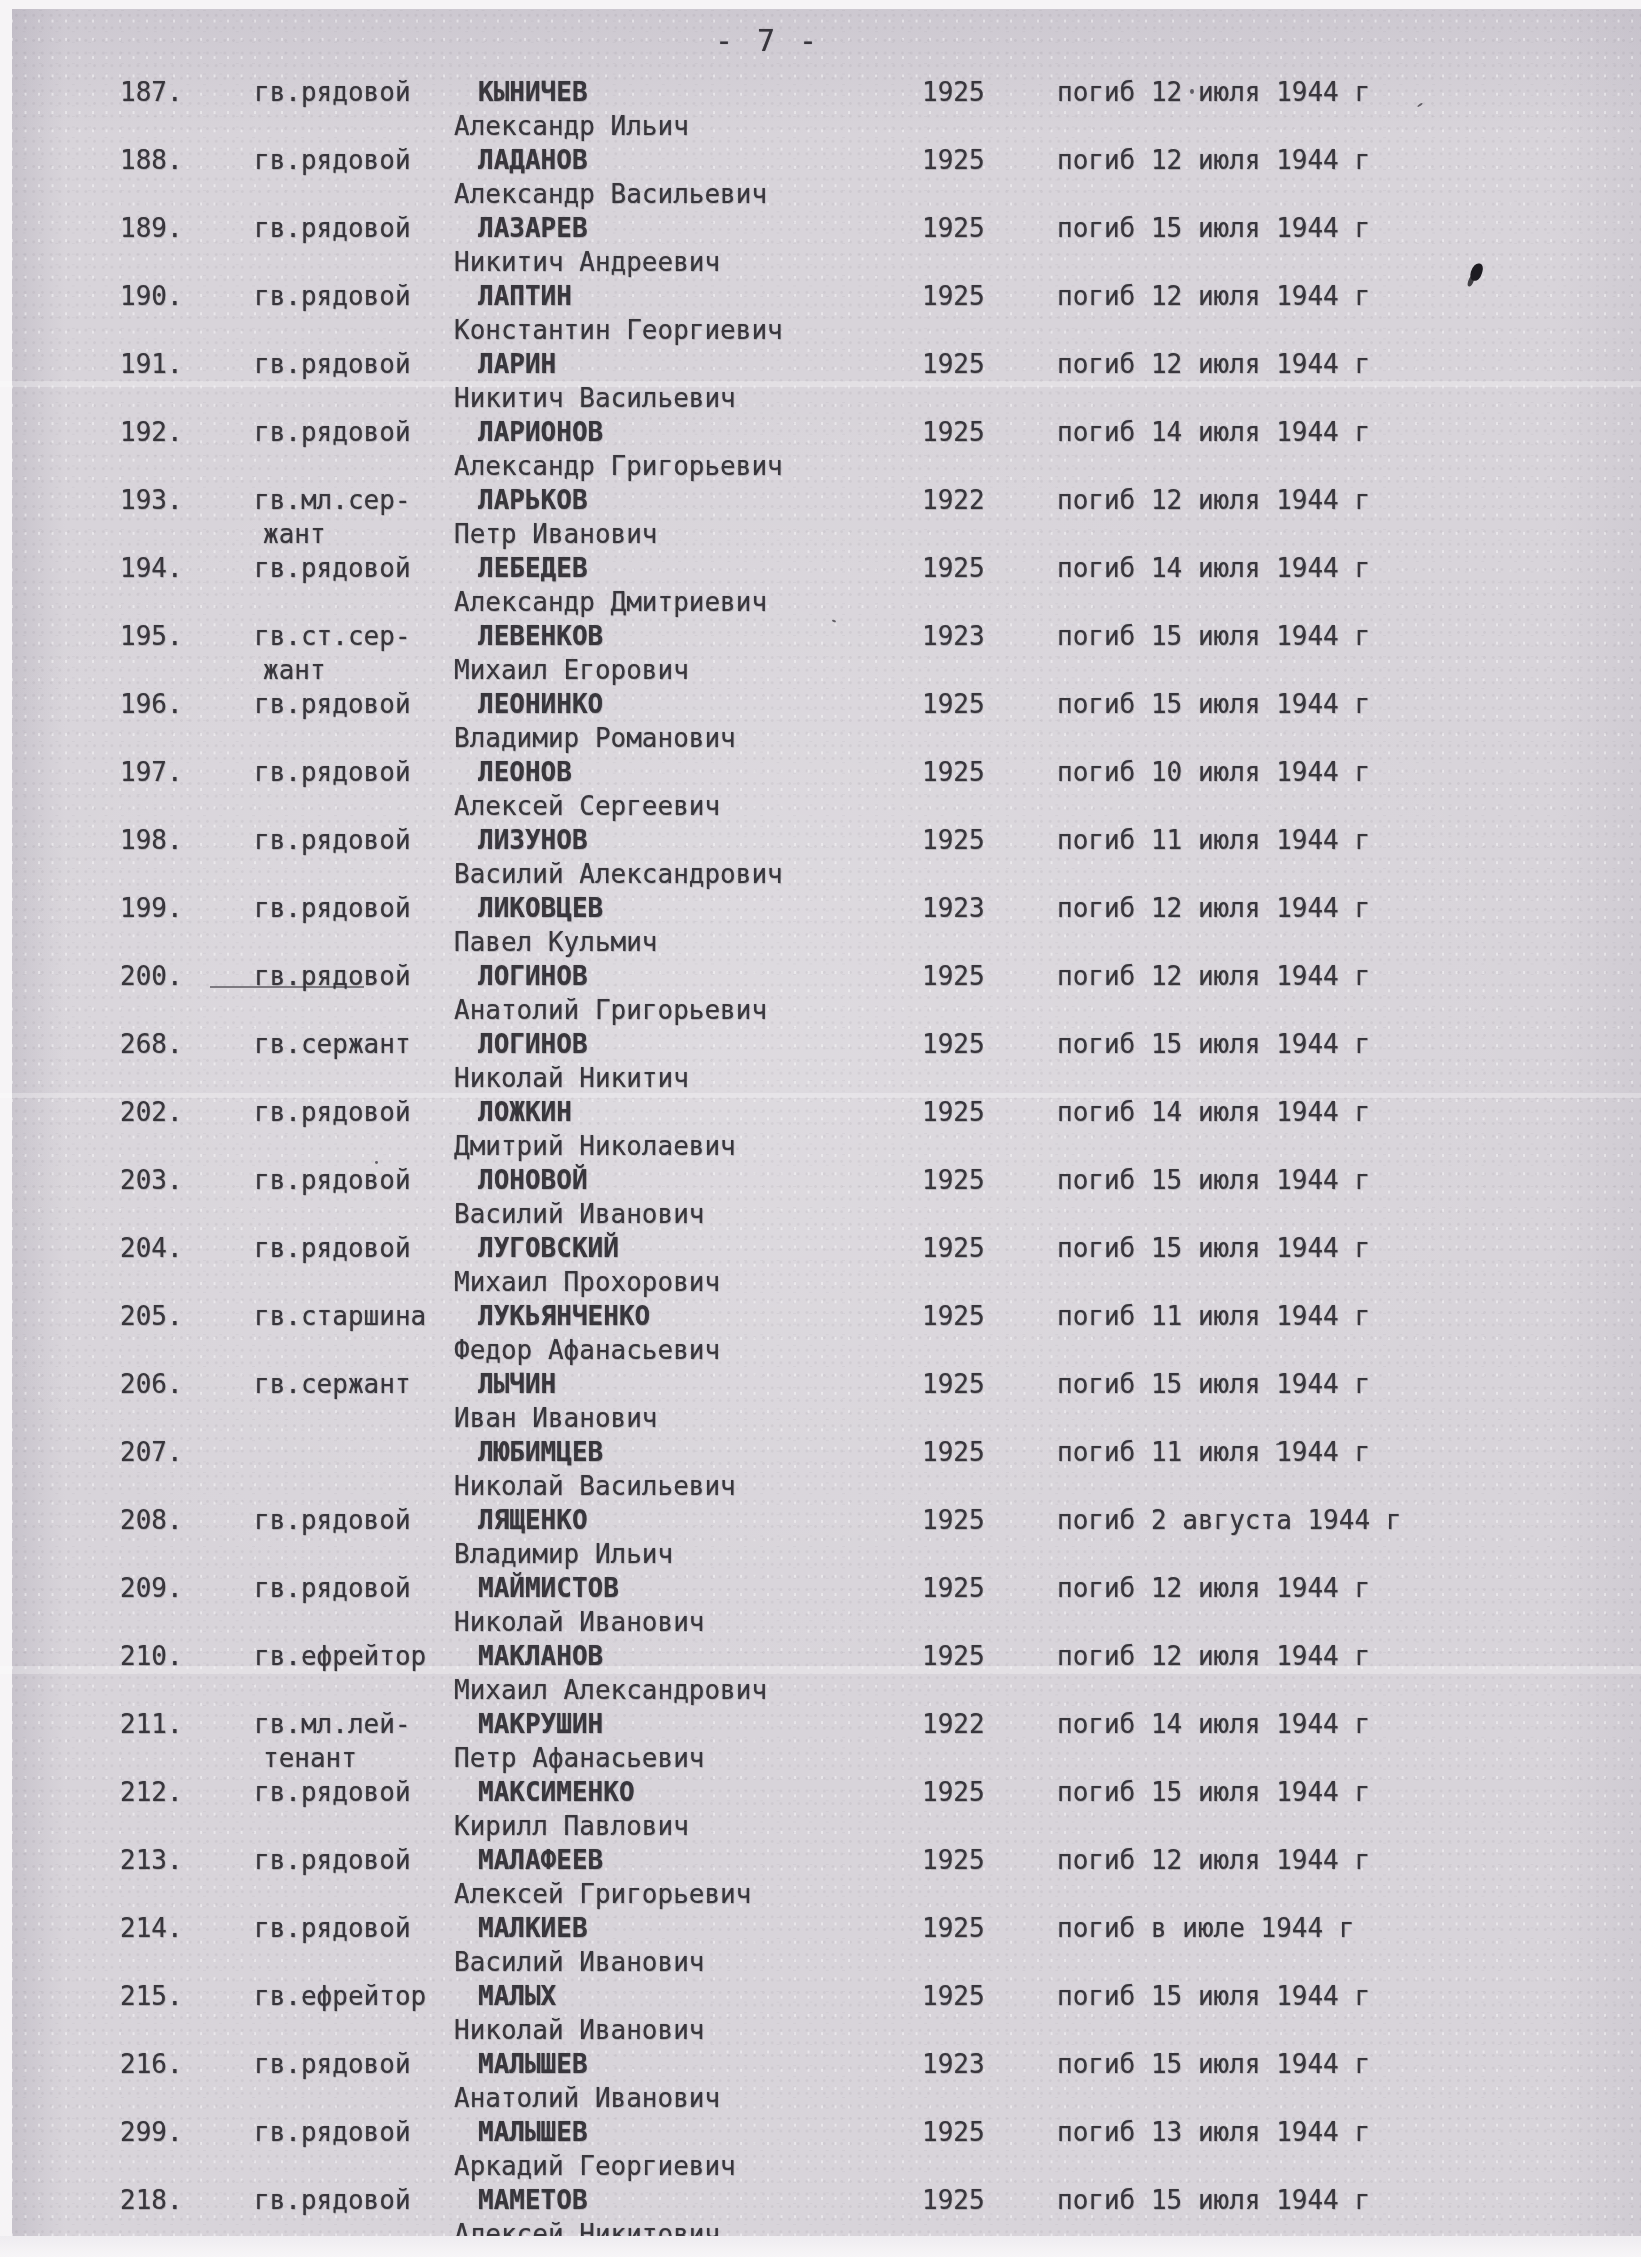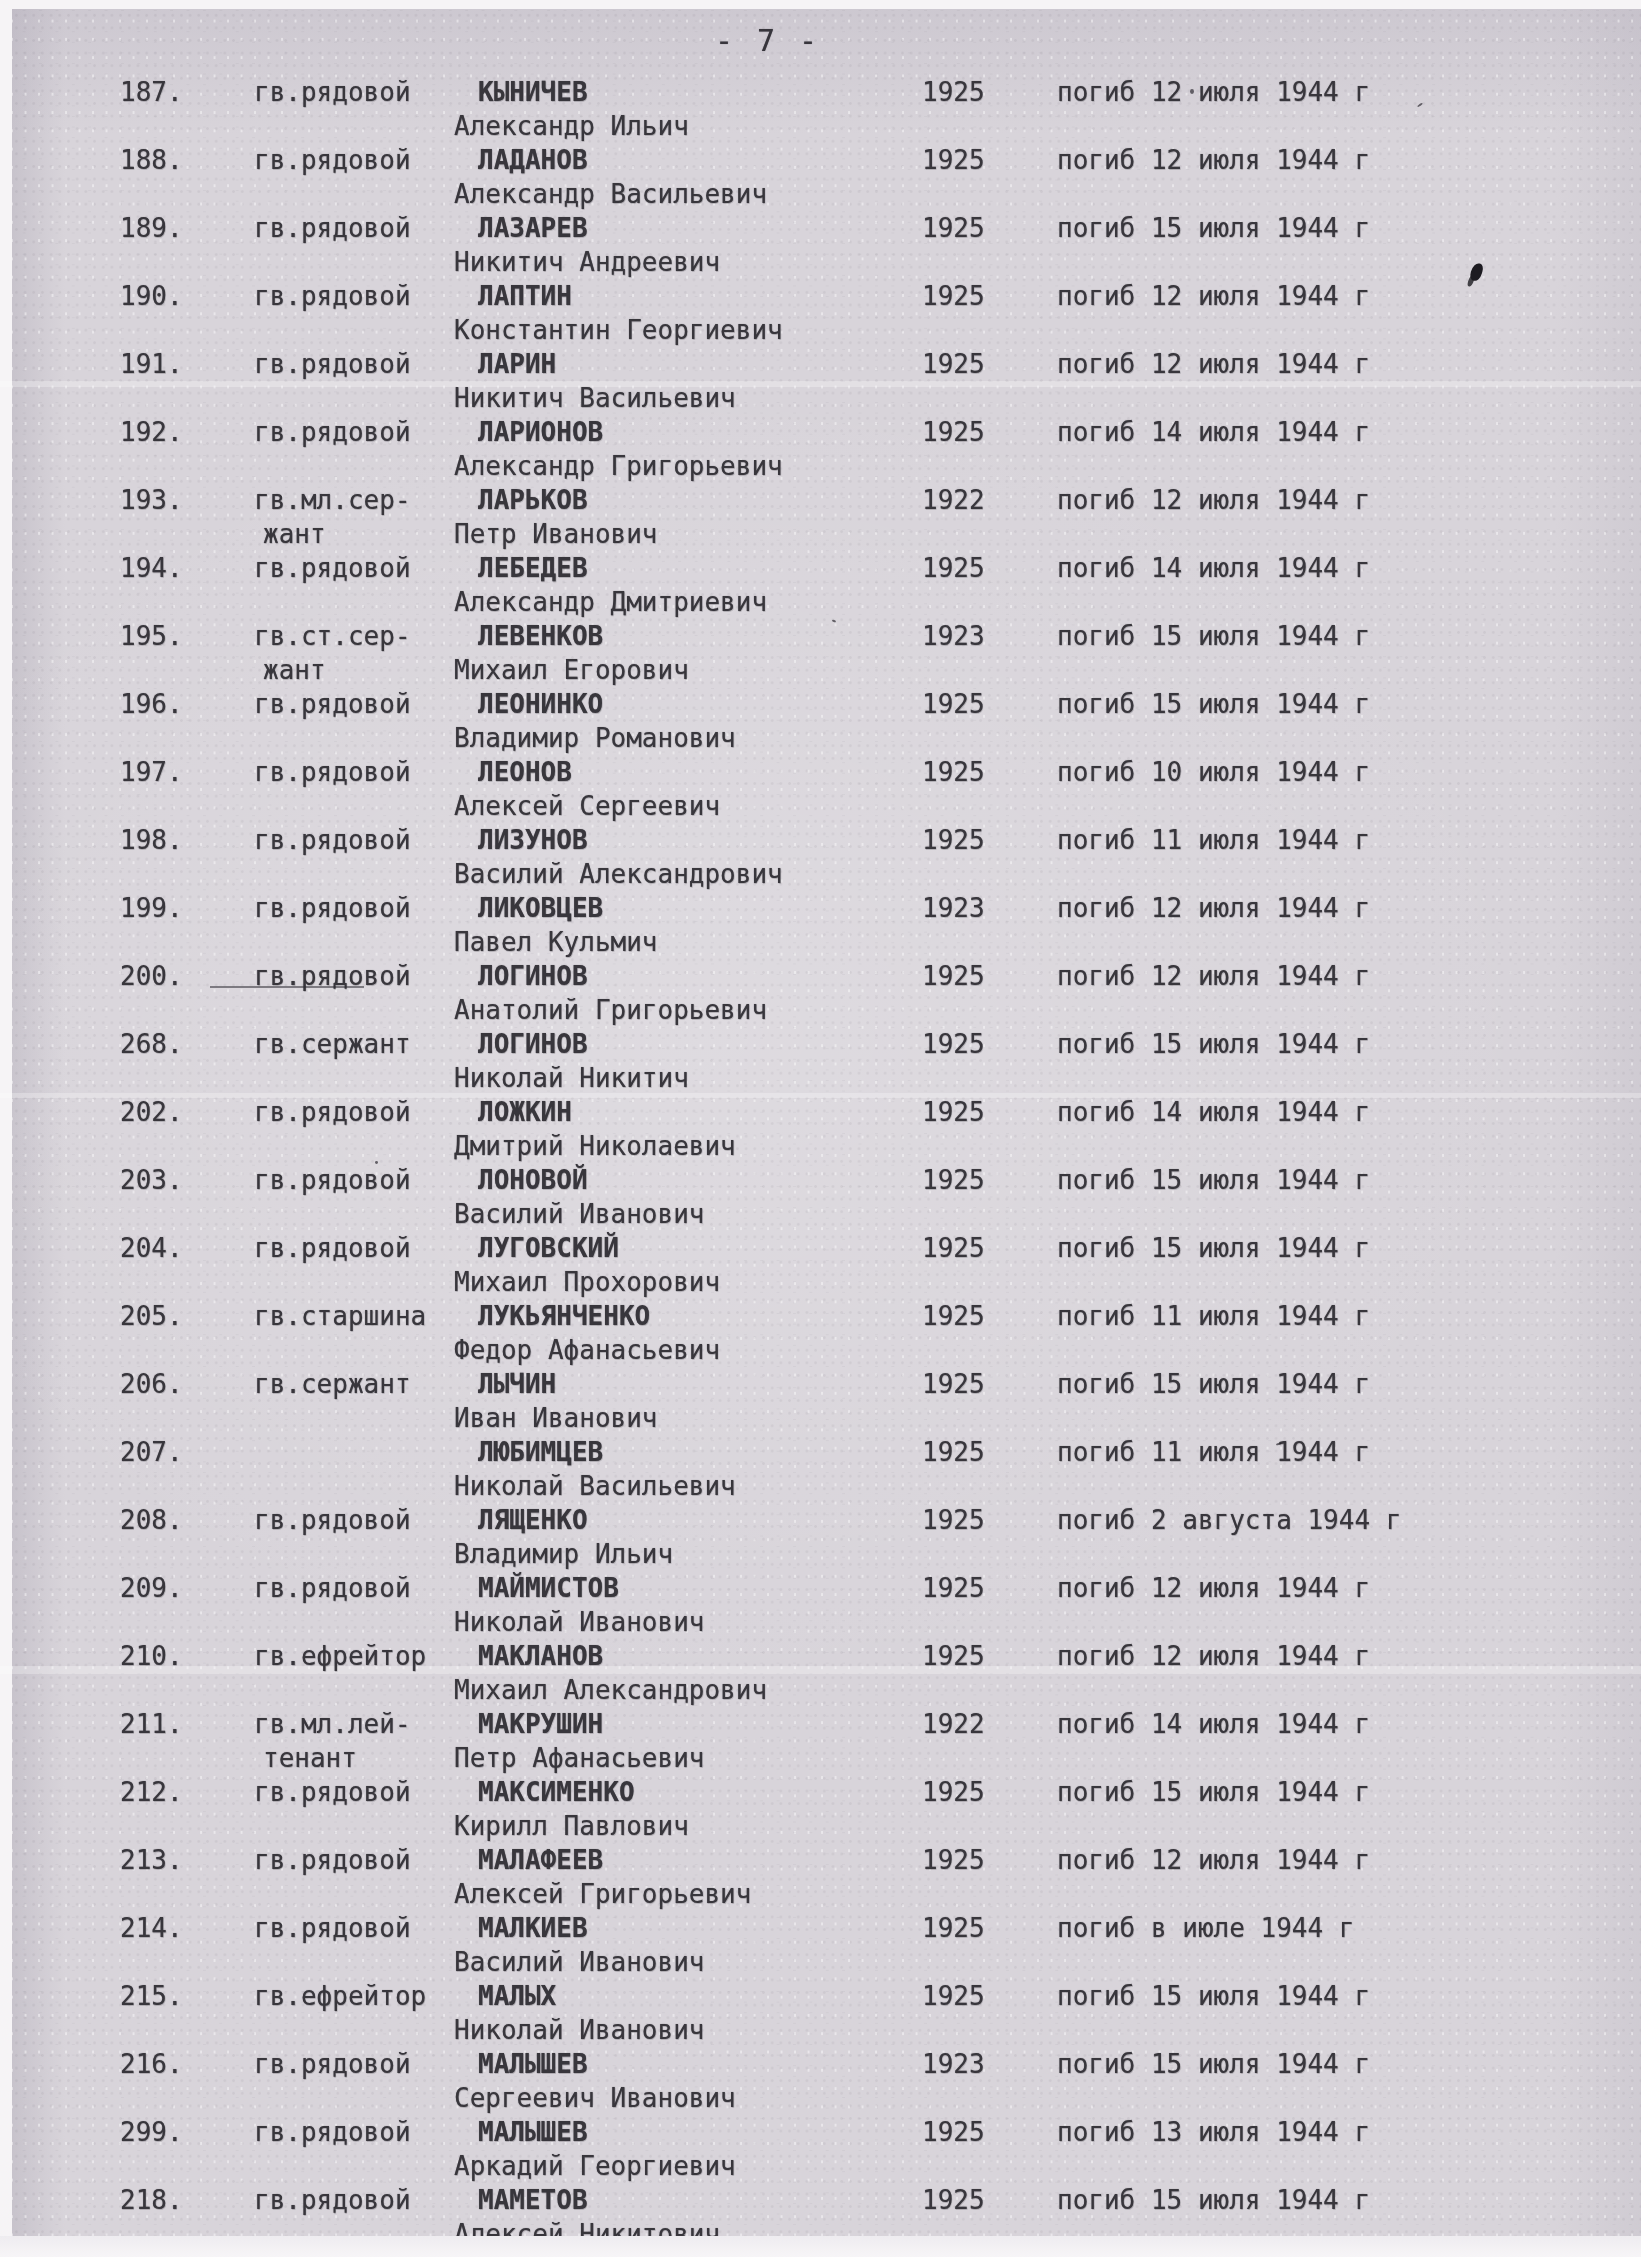--- a/index.html
+++ b/index.html
@@ -342,21 +342,21 @@
     <span class="surname">МАЛЫХ</span>
     <span class="given">Николай Иванович</span>
     <span class="year">1925</span>
     <span class="fate">погиб 15 июля 1944 г</span>
   </div>
     <div class="row">
     <span class="num">216.</span>
     <span class="rank">гв.рядовой</span>
 
     <span class="surname">МАЛЫШЕВ</span>
-    <span class="given">Сергеевич Иванович</span>
+    <span class="given">Анатолий Иванович</span>
     <span class="year">1923</span>
     <span class="fate">погиб 15 июля 1944 г</span>
   </div>
     <div class="row">
     <span class="num">299.</span>
     <span class="rank">гв.рядовой</span>
 
     <span class="surname">МАЛЫШЕВ</span>
     <span class="given">Аркадий Георгиевич</span>
     <span class="year">1925</span>

